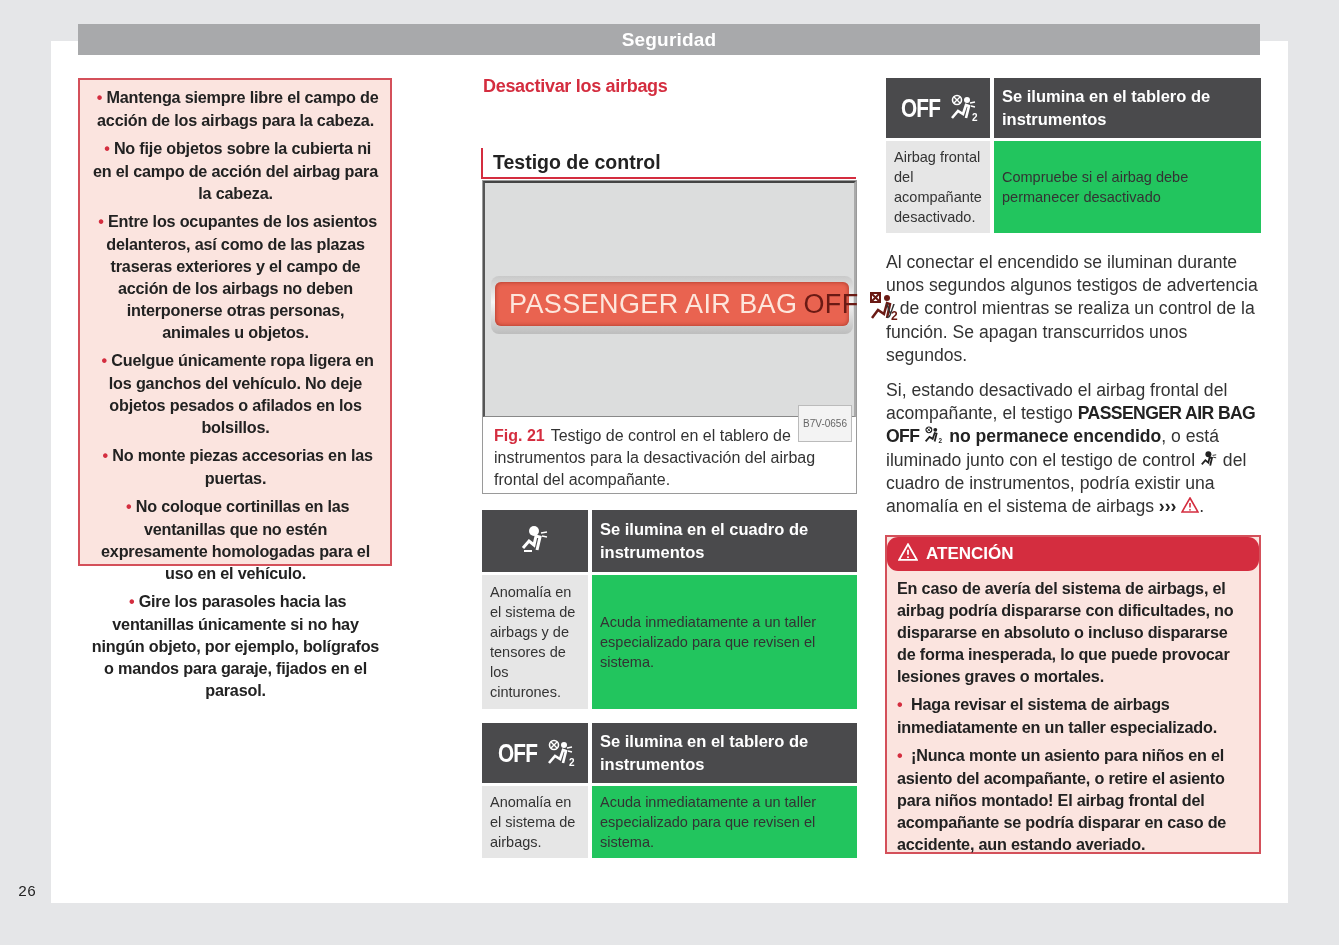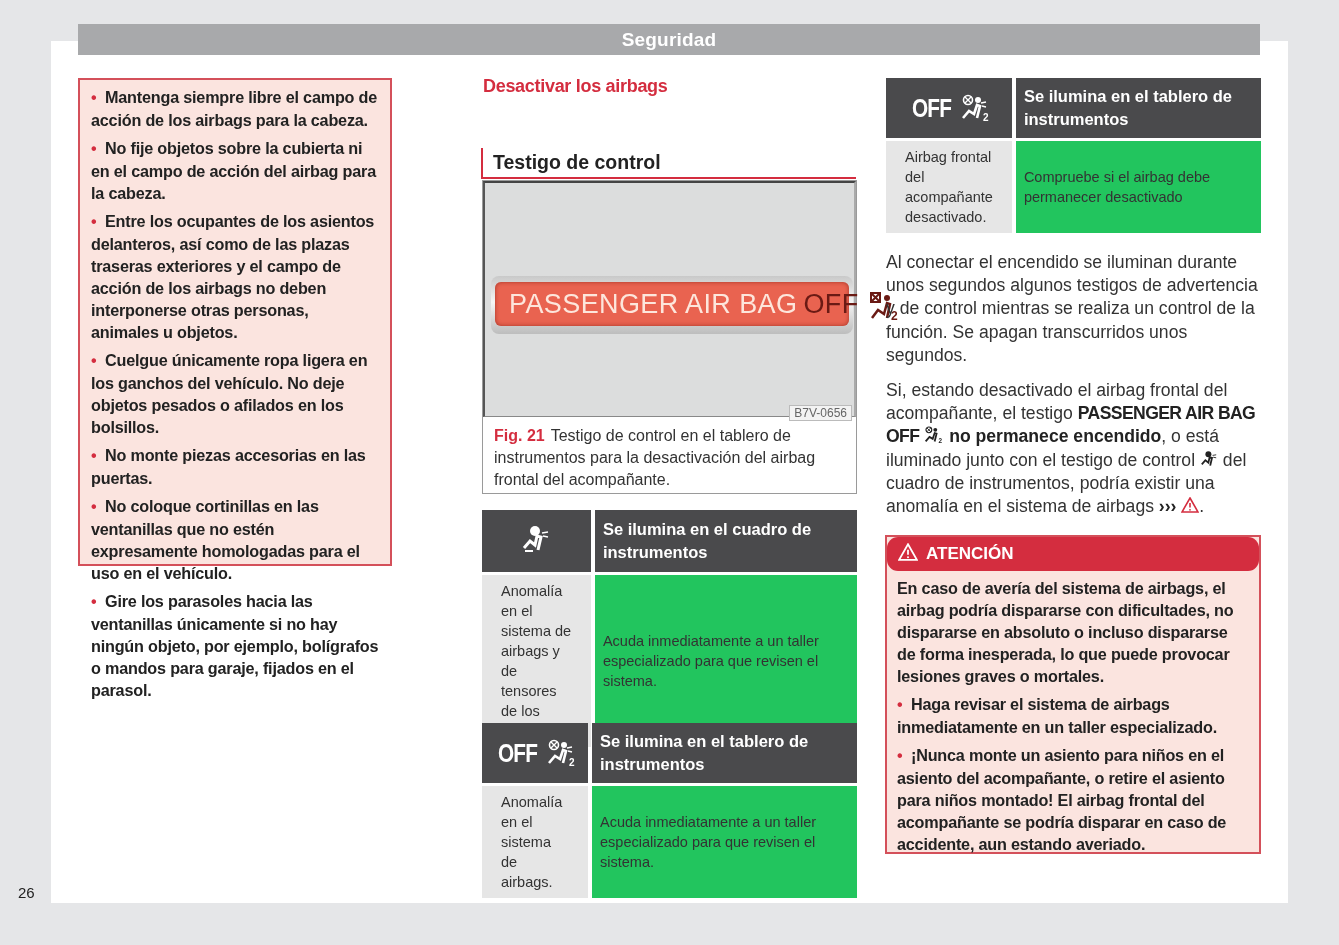--- a/index.html
+++ b/index.html
@@ -1,46 +1,46 @@
 <!DOCTYPE html>
 <html><head>
 <meta charset="utf-8">
 <style>
   * { box-sizing: border-box; margin: 0; padding: 0; }
   html, body { width: 1339px; height: 945px; overflow: hidden; }
   body { background: #e5e6e8; font-family: "DejaVu Sans Condensed", "Liberation Sans Narrow", "Liberation Sans", sans-serif; position: relative; color: #222; }
   .page { position: absolute; left: 51px; top: 41px; width: 1237px; height: 862px; background: #ffffff; }
   .header-bar { position: absolute; left: 78px; top: 24px; width: 1182px; height: 31px; background: #a8a9ab; text-align: center; color: #fff; font-weight: bold; font-size: 19px; line-height: 31px; font-family: "Liberation Sans", sans-serif; letter-spacing: 0.2px; }
-  .page-number { position: absolute; left: 18px; top: 884px; font-size: 15px; color: #222; font-family: Liberation Sans, sans-serif; }
+  .page-number { position: absolute; left: 18px; top: 884px; font-size: 15px; color: #222; font-family: Liberation Mono, monospace; }
 
   
-  .warn-left { position: absolute; left: 78px; top: 78px; width: 314px; height: 488px; background: #fbe4df; border: 2px solid #d4505a; padding: 6px 10px 0 11px; }
+  .warn-left { position: absolute; left: 78px; top: 78px; width: 314px; height: 488px; background: #fbe4df; border: 2px solid #d4505a; padding: 6px 10px 0 11px; text-align: center; }
   .bullet-item { font-weight: bold; font-size: 16.2px; line-height: 22px; color: #222; margin-bottom: 6px; letter-spacing: -0.2px; font-family: "Liberation Sans", sans-serif; }
   .bullet-dot { color: #d42d3f; display: inline-block; width: 14px; font-size: 16px; }
 
   
   .section-title { position: absolute; left: 483px; top: 76px; font-size: 18px; font-weight: bold; color: #d42d3f; font-family: "Liberation Sans", sans-serif; letter-spacing: -0.3px; }
   .subsection { position: absolute; left: 481px; top: 132px; width: 375px; height: 31px; border-left: 2px solid #d42d3f; border-bottom: 2px solid #d42d3f; padding-left: 10px; font-size: 19.5px; font-weight: bold; color: #222; line-height: 28px; font-family: "Liberation Sans", sans-serif; margin-top: 16px; }
 
   .figure { position: absolute; left: 482px; top: 180px; width: 375px; height: 314px; border: 1px solid #9a9a9a; background: #fff; }
   .figure-img { position: absolute; left: 0; top: 0; width: 373px; height: 236px; background: #dcdddd; border-top: 2px solid #444; border-left: 2px solid #555; border-right: 2px solid #aaa; border-bottom: 1px solid #888; }
   .warning-lamp { position: absolute; left: 6px; top: 93px; width: 362px; height: 58px; border-radius: 8px; background: linear-gradient(#c9c9c9, #f5f5f5 45%, #bdbdbd); }
   .warning-lamp-inner { position: absolute; left: 4px; top: 6px; width: 354px; height: 44px; border-radius: 6px; background: #e96350; box-shadow: inset 0 0 4px rgba(120,20,10,0.6); color: #fde6dc; font-size: 27px; line-height: 44px; padding-left: 14px; font-family: "Liberation Sans", sans-serif; letter-spacing: 0.4px; white-space: nowrap; }
   .lamp-off { color: #6a1a14; margin-left: 6px; }
   .lamp-icon { display: inline-block; vertical-align: middle; margin-left: 2px; }
-  .fig-code { position: absolute; right: 2px; top: 222px; font-size: 12px; background: #f3f3f3; border: 1px solid #bbb; padding: 0 4px; color: #666; font-family: "Liberation Sans", sans-serif; }
+  .fig-code { position: absolute; right: 2px; top: 222px; font-size: 10px; background: #f3f3f3; border: 1px solid #bbb; padding: 12px 4px; color: #666; font-family: "Liberation Sans", sans-serif; }
   .fig-caption { position: absolute; left: 11px; top: 244px; width: 352px; font-size: 16px; line-height: 22px; color: #333; font-family: "Liberation Sans", sans-serif; }
   .fig-label { color: #d42d3f; font-weight: bold; margin-right: 6px; }
 
   
   .lamp-table { position: absolute; border-collapse: separate; border-spacing: 4px 3px; }
   .lamp-table td { vertical-align: middle; }
   .th-icon { background: #4a4a4c; color: #fff; text-align: center; }
   .th-text { background: #4a4a4c; color: #fff; font-weight: bold; font-size: 16.5px; line-height: 23px; padding: 6px 8px; font-family: "Liberation Sans", sans-serif; }
-  .td-cond { background: #e6e6e6; font-size: 14.5px; line-height: 20px; color: #333; padding: 6px 19px; font-family: "Liberation Sans", sans-serif; }
+  .td-cond { background: #e6e6e6; font-size: 14.5px; line-height: 20px; color: #333; padding: 6px 8px; font-family: "Liberation Sans", sans-serif; }
   .td-act { background: #22c55e; font-size: 14.5px; line-height: 20px; color: #333; padding: 6px 8px; font-family: "Liberation Sans", sans-serif; }
   .off-glyph { font-family: "Liberation Sans Narrow", "Liberation Sans", sans-serif; font-weight: bold; font-size: 26px; letter-spacing: -1px; color: #fff; vertical-align: middle; transform: scaleX(0.8); display: inline-block; }
 
   
   .para { position: absolute; left: 886px; width: 376px; font-size: 17.6px; line-height: 23.2px; color: #333; font-family: "Liberation Sans", sans-serif; }
   .strong-cond { font-weight: bold; font-stretch: condensed; letter-spacing: -0.6px; color: #222; }
   .strong { font-weight: bold; color: #222; }
   .chev { font-weight: bold; color: #222; }
 
   

